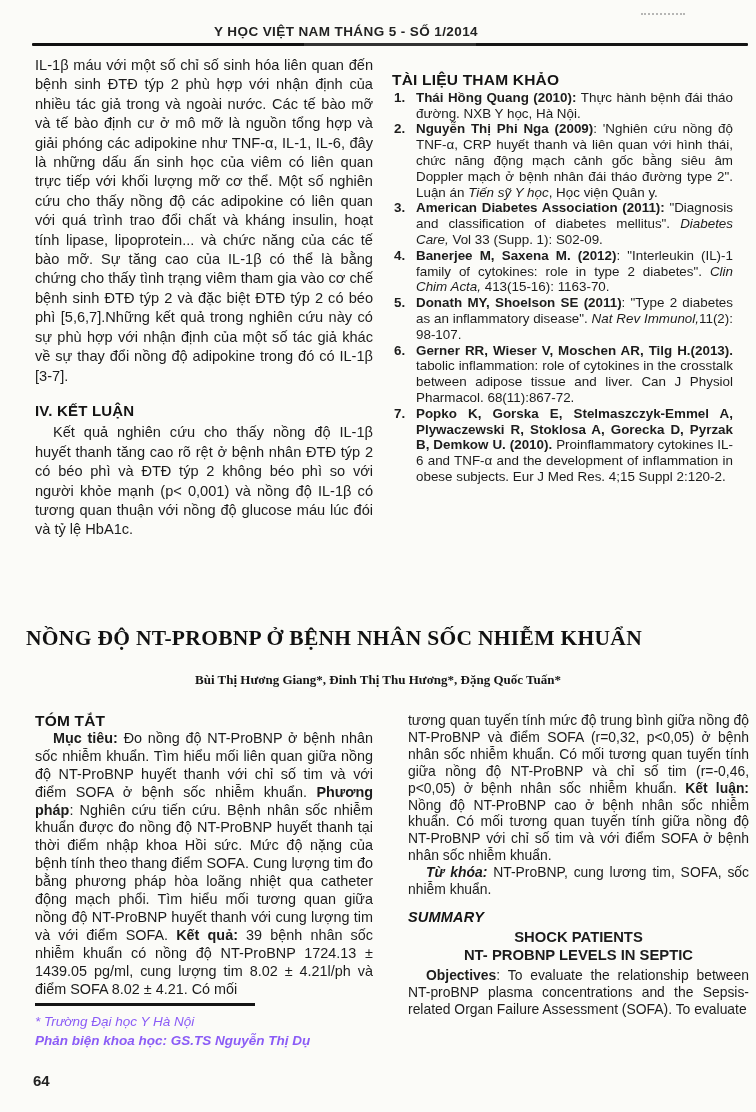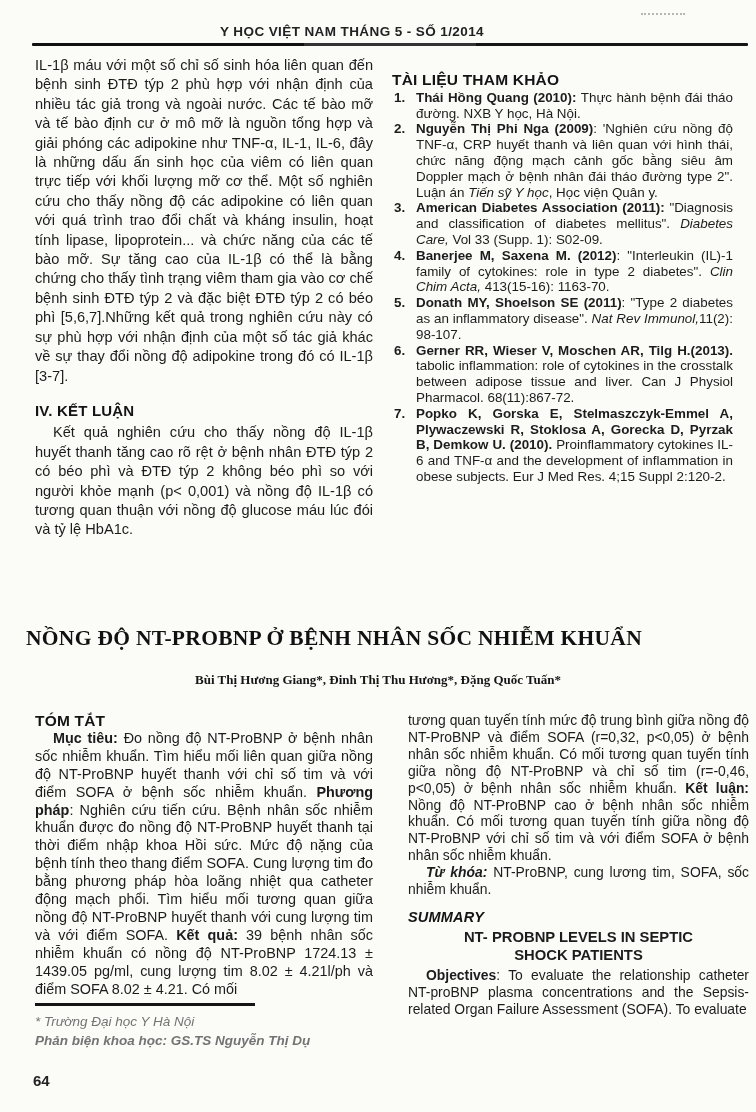--- a/index.html
+++ b/index.html
@@ -6,21 +6,21 @@
   .page{
     position:relative;
     width:756px;height:1112px;
     margin:0 auto;
     background:#fbfbf8;
     color:#1c1c1c;
     font-family:"Liberation Sans", sans-serif;
     overflow:hidden;
   }
   
-  .header{position:absolute;top:24px;left:10px;width:684px;text-align:center;
+  .header{position:absolute;top:24px;left:4px;width:684px;text-align:center;
     font-size:13.5px;font-weight:700;letter-spacing:.4px;color:#222;}
   .header-rule{position:absolute;top:43px;left:32px;width:716px;height:3px;
     background:linear-gradient(90deg,#111 0 38%, #333 38% 62%, #151515 62% 100%);
     border-radius:1px;}
   .artifact{position:absolute;top:13px;left:641px;width:44px;height:5px;
     border-top:2px dotted #9a9a9a;opacity:.7;}
   
   .col{position:absolute;text-align:justify;}
   .left-top{left:35px;top:56px;width:338px;font-size:14.6px;line-height:19.4px;}
   .right-top{left:392px;top:72px;width:341px;font-size:13.4px;line-height:15.8px;}
@@ -41,21 +41,21 @@
     font-family:"Liberation Serif", serif;font-size:21.5px;font-weight:700;
     letter-spacing:.3px;color:#111;}
   .authors{position:absolute;top:672px;left:0;width:756px;text-align:center;
     font-family:"Liberation Serif", serif;font-size:13px;font-weight:700;color:#161616;}
   
   .summary-h{margin:11px 0 2px 0;font-size:14.5px;text-align:left;font-style:italic;}
   .summary-title{text-align:center;font-weight:700;font-size:14.8px;line-height:18px;
     margin:2px 0 3px 0;}
   
   .footnote{position:absolute;left:35px;top:1003px;width:340px;font-size:13.5px;
-    line-height:19px;font-style:italic;color:#737373;}
+    line-height:19px;font-style:italic;color:#8b5cf6;}
   .fn-rule{width:220px;height:2.5px;background:#141414;margin-bottom:6px;}
   .fn2{font-weight:700;}
   .page-num{position:absolute;left:33px;top:1072px;font-size:15px;font-weight:700;color:#222;}
 </style>
 </head>
 <body>
 
 <div class="page">
 
   <div class="artifact"></div>
@@ -111,24 +111,24 @@
   <section class="col left-bottom">
     <h3>TÓM TẮT</h3>
     <p class="body-p indent"><span class="rs-b">Mục tiêu: </span><span>Đo nồng độ NT-ProBNP ở bệnh nhân sốc nhiễm khuẩn. Tìm hiểu mối liên quan giữa nồng độ NT-ProBNP huyết thanh với chỉ số tim và với điểm SOFA ở bệnh sốc nhiễm khuẩn. </span><span class="rs-b">Phương pháp</span><span>: Nghiên cứu tiến cứu. Bệnh nhân sốc nhiễm khuẩn được đo nồng độ NT-ProBNP huyết thanh tại thời điểm nhập khoa Hồi sức. Mức độ nặng của bệnh tính theo thang điểm SOFA. Cung lượng tim đo bằng phương pháp hòa loãng nhiệt qua catheter động mạch phổi. Tìm hiểu mối tương quan giữa nồng độ NT-ProBNP huyết thanh với cung lượng tim và với điểm SOFA. </span><span class="rs-b">Kết quả: </span><span>39 bệnh nhân sốc nhiễm khuẩn có nồng độ NT-ProBNP 1724.13 ± 1439.05 pg/ml, cung lượng tim 8.02 ± 4.21l/ph và điểm SOFA 8.02 ± 4.21. Có mối</span></p>
   </section>
 
   <section class="col right-bottom">
     <p class="body-p"><span>tương quan tuyến tính mức độ trung bình giữa nồng độ NT-ProBNP và điểm SOFA (r=0,32, p&lt;0,05) ở bệnh nhân sốc nhiễm khuẩn. Có mối tương quan tuyến tính giữa nồng độ NT-ProBNP và chỉ số tim (r=-0,46, p&lt;0,05) ở bệnh nhân sốc nhiễm khuẩn. </span><span class="rs-b">Kết luận: </span><span>Nồng độ NT-ProBNP cao ở bệnh nhân sốc nhiễm khuẩn. Có mối tương quan tuyến tính giữa nồng độ NT-ProBNP với chỉ số tim và với điểm SOFA ở bệnh nhân sốc nhiễm khuẩn.</span></p>
     <p class="body-p indent"><span class="rs-bi">Từ khóa: </span><span>NT-ProBNP, cung lương tim, SOFA, sốc nhiễm khuẩn.</span></p>
     <h3 class="summary-h">SUMMARY</h3>
     <div class="summary-title">
+      <div>SHOCK PATIENTS</div>
       <div>NT- PROBNP LEVELS IN SEPTIC</div>
-      <div>SHOCK PATIENTS</div>
     </div>
-    <p class="body-p indent"><span class="rs-b">Objectives</span><span>: To evaluate the relationship catheter NT-proBNP plasma concentrations and the Sepsis-related Organ Failure Assessment (SOFA). To evaluate</span></p>
+    <p class="body-p indent"><span class="rs-b">Objectives</span><span>: To evaluate the relationship between NT-proBNP plasma concentrations and the Sepsis-related Organ Failure Assessment (SOFA). To evaluate</span></p>
   </section>
 
   <div class="footnote">
     <div class="fn-rule"></div>
     <div class="fn1">* Trường Đại học Y Hà Nội</div>
     <div class="fn2">Phản biện khoa học: GS.TS Nguyễn Thị Dụ</div>
   </div>
 
   <div class="page-num">64</div>
 

